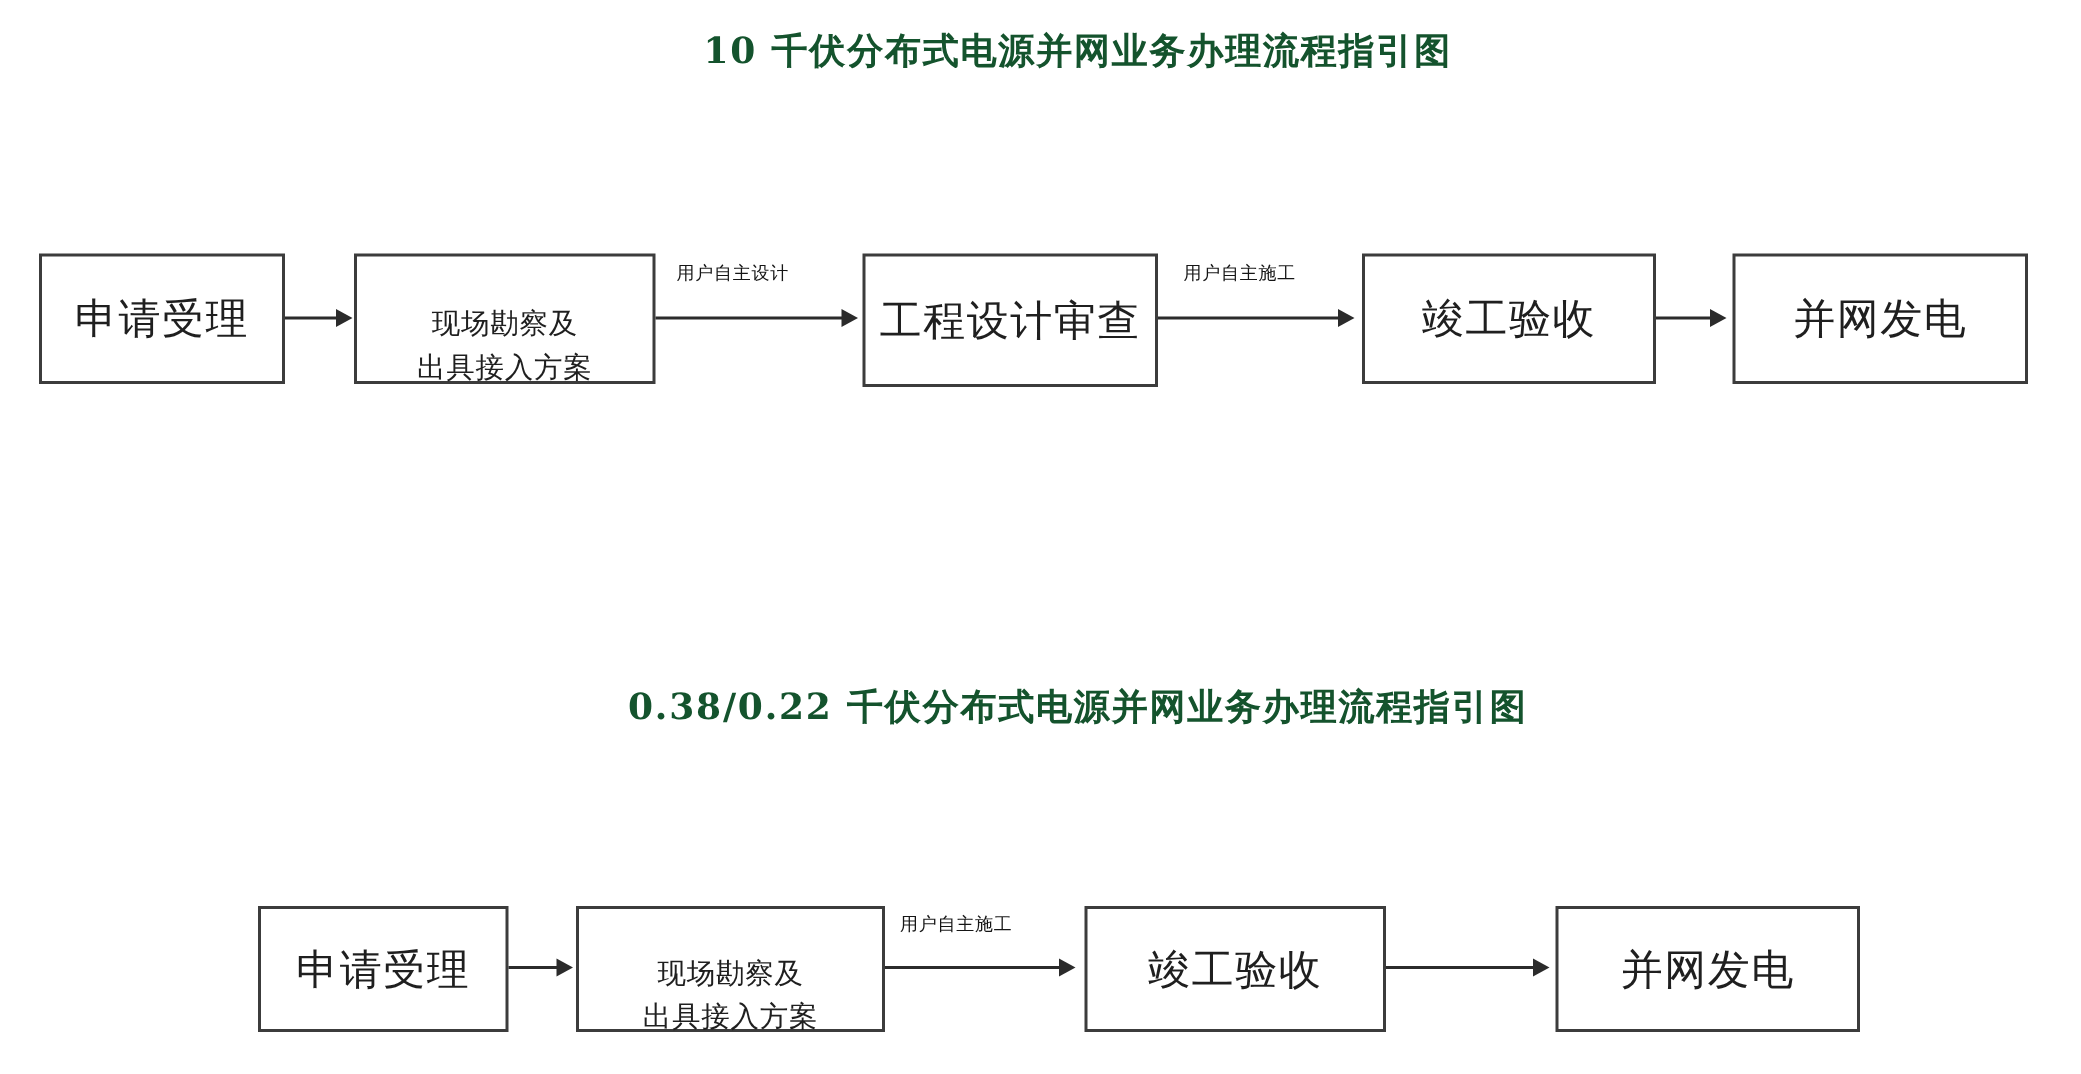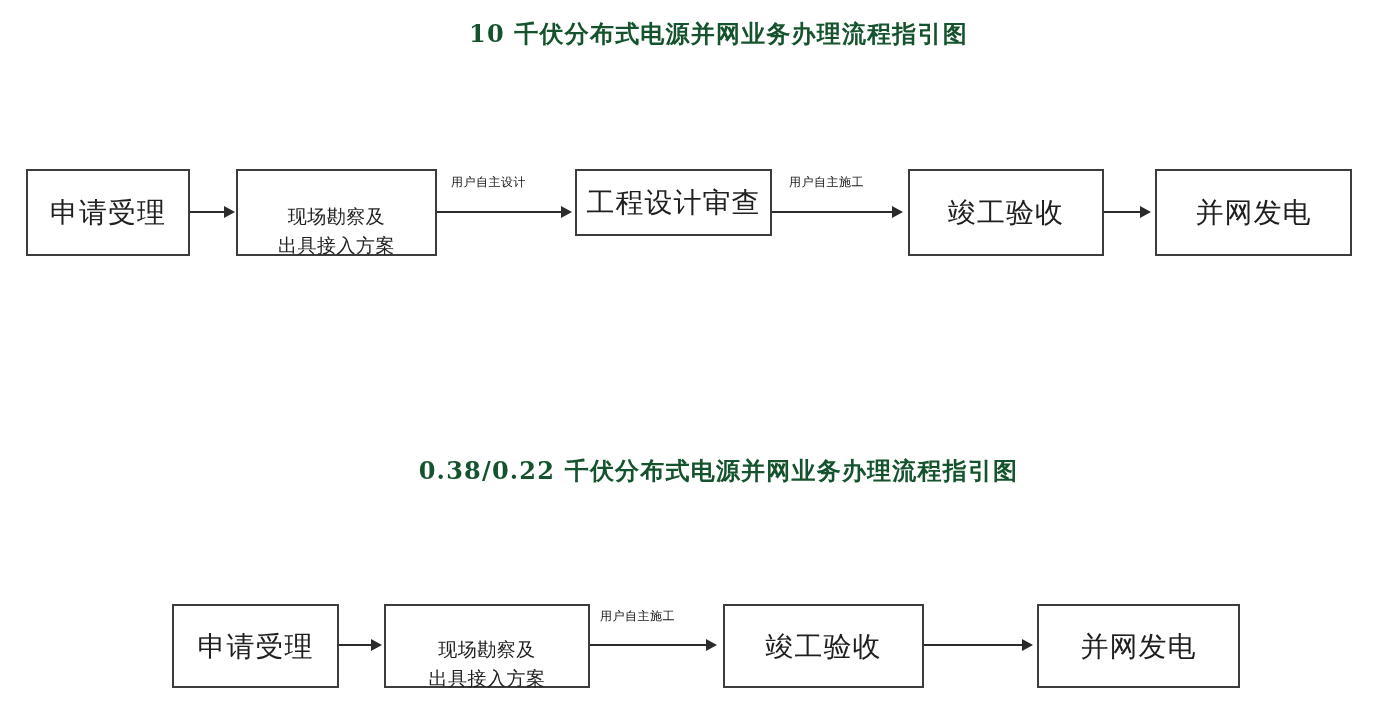--- a/index.html
+++ b/index.html
@@ -121,21 +121,21 @@
 
     <div class="node-box" style="left:236px; top:9px; width:201px; height:87px;">
       <span class="node-label two-line">现场勘察及
 出具接入方案</span>
     </div>
 
     <div class="edge-label" style="left:451px; top:13px;">用户自主设计</div>
     <div class="connector" style="left:437px; top:51px; width:126px;"></div>
     <div class="arrow-head" style="left:561px; top:46px;"></div>
 
-    <div class="node-box" style="left:575px; top:9px; width:197px; height:67px;">
+    <div class="node-box" style="left:575px; top:9px; width:197px; height:89px;">
       <span class="node-label">工程设计审查</span>
     </div>
 
     <div class="edge-label" style="left:789px; top:13px;">用户自主施工</div>
     <div class="connector" style="left:772px; top:51px; width:122px;"></div>
     <div class="arrow-head" style="left:892px; top:46px;"></div>
 
     <div class="node-box" style="left:908px; top:9px; width:196px; height:87px;">
       <span class="node-label">竣工验收</span>
     </div>

